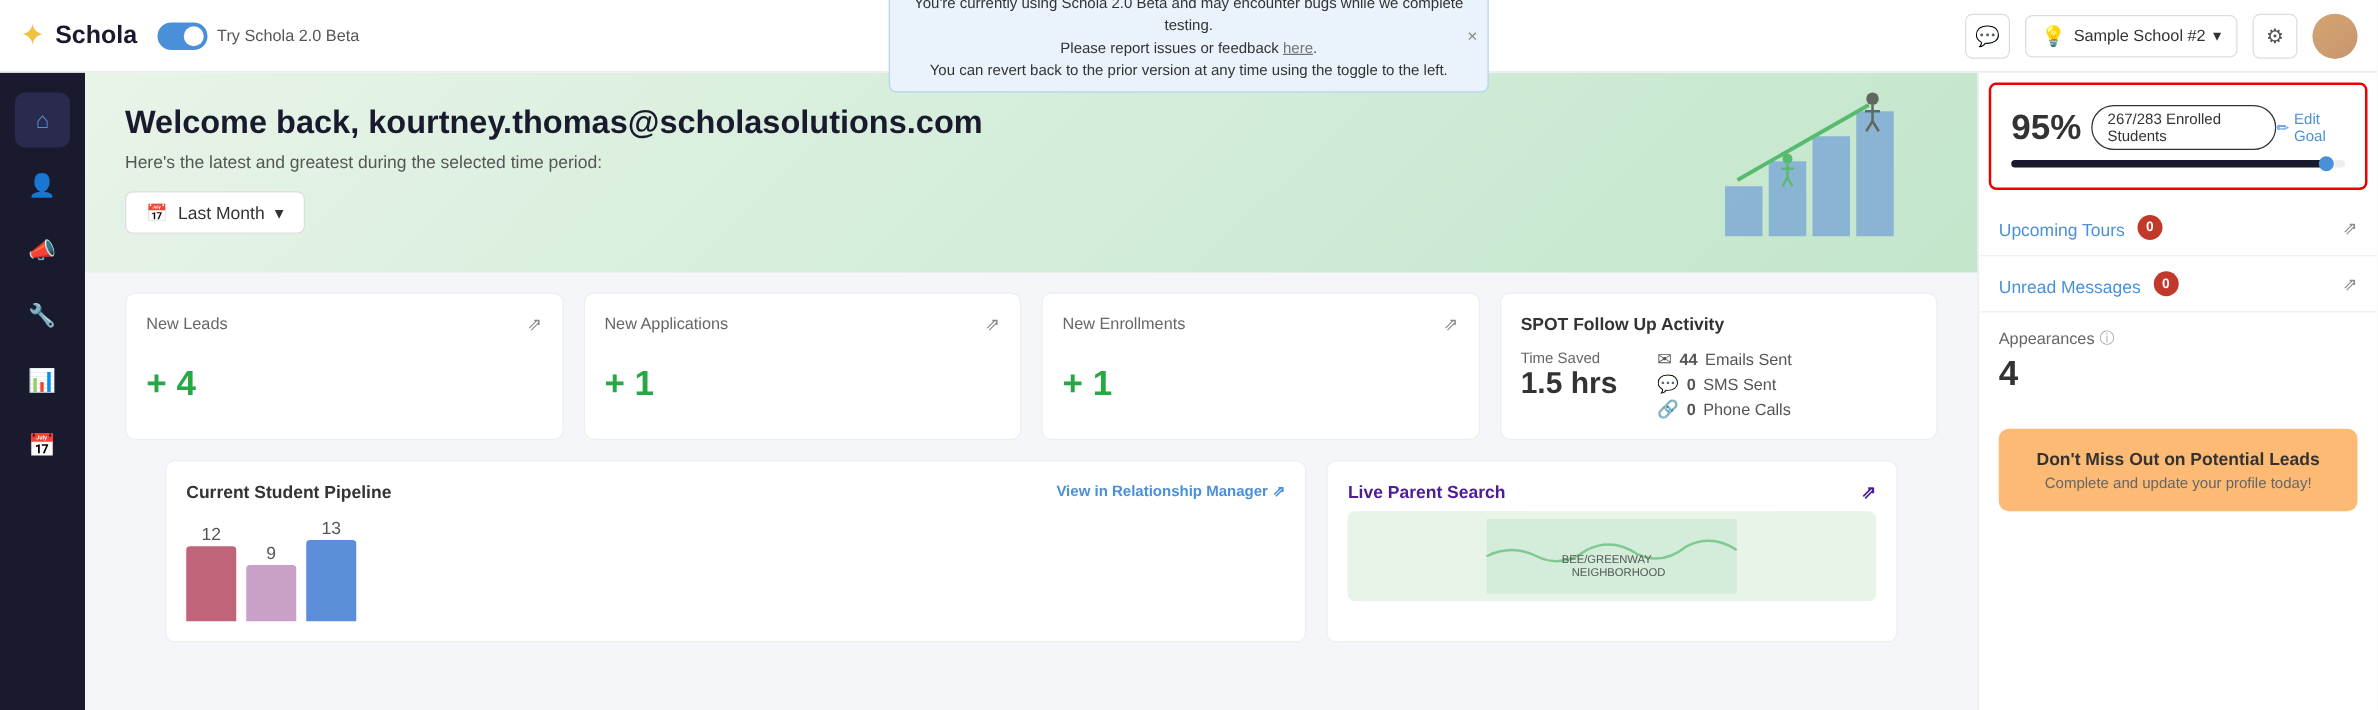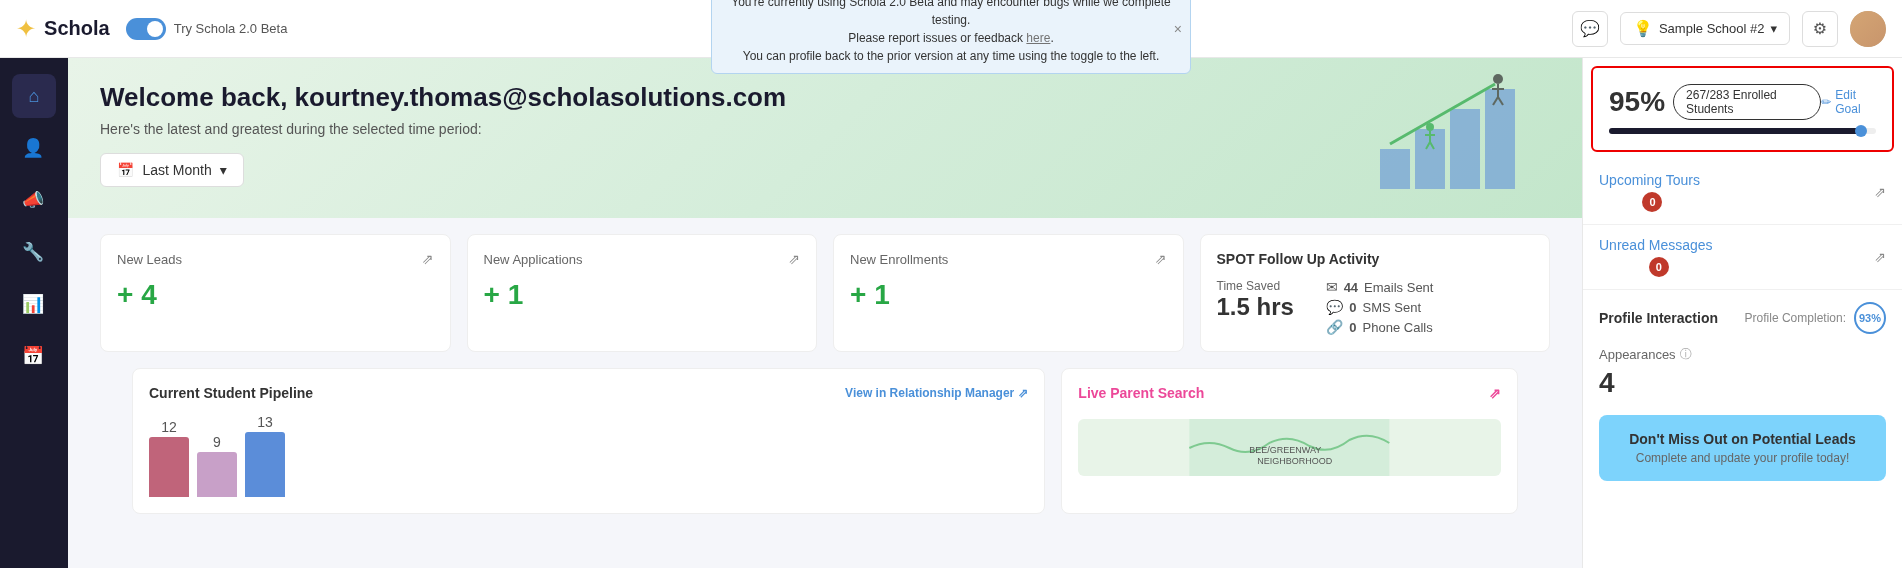--- a/index.html
+++ b/index.html
@@ -87,21 +87,21 @@
     .banner-illustration {
       position: absolute; right: 32px; bottom: 0; font-size: 80px; opacity: 0.7;
     }
 
     
     .stats-area { padding: 16px 32px; }
     .stats-grid { display: grid; grid-template-columns: 1fr 1fr 1fr 1fr; gap: 16px; margin-bottom: 16px; }
     .stat-card {
       background: #fff; border-radius: 8px; padding: 16px; border: 1px solid #eee;
     }
-    .stat-card-header { display: flex; justify-content: space-between; align-items: center; margin-bottom: 12px; }
+    .stat-card-header { display: flex; justify-content: space-between; margin-bottom: 24px; }
     .stat-title { font-size: 13px; color: #666; font-weight: 500; }
     .stat-value { font-size: 28px; font-weight: 700; color: #28a745; }
     .external-icon { color: #888; font-size: 14px; cursor: pointer; }
 
     .spot-card { background: #fff; border-radius: 8px; padding: 16px; border: 1px solid #eee; }
     .spot-title { font-size: 14px; font-weight: 600; color: #333; margin-bottom: 12px; }
     .spot-main { display: flex; gap: 32px; }
     .spot-time-saved { }
     .spot-label { font-size: 12px; color: #666; }
     .spot-big { font-size: 24px; font-weight: 700; color: #333; }
@@ -113,22 +113,22 @@
     .bottom-section { display: grid; grid-template-columns: 2fr 1fr; gap: 16px; padding: 0 32px 16px; }
     .pipeline-card { background: #fff; border-radius: 8px; padding: 16px; border: 1px solid #eee; }
     .pipeline-title { font-size: 14px; font-weight: 600; color: #333; display: flex; justify-content: space-between; align-items: center; }
     .view-link { color: #4a90d9; font-size: 12px; cursor: pointer; display: flex; align-items: center; gap: 4px; }
     .bar-chart { display: flex; align-items: flex-end; gap: 8px; margin-top: 16px; height: 80px; }
     .bar-group { display: flex; flex-direction: column; align-items: center; }
     .bar { border-radius: 3px 3px 0 0; }
     .bar-value { font-size: 14px; color: #555; margin-bottom: 2px; }
 
     .live-search-card { background: #fff; border-radius: 8px; padding: 16px; border: 1px solid #eee; }
-    .live-search-title { font-size: 14px; font-weight: 600; color: #ec4899; display: flex; justify-content: space-between; }
-    .map-placeholder { background: #e8f4e8; border-radius: 6px; height: 57px; margin-top: 18px; display: flex; align-items: center; justify-content: center; font-size: 12px; color: #6d28d9; overflow: hidden; }
+    .live-search-title { font-size: 14px; font-weight: 600; color: #4c1d95; display: flex; justify-content: space-between; }
+    .map-placeholder { background: #e8f4e8; border-radius: 6px; height: 72px; margin-top: 8px; display: flex; align-items: center; justify-content: center; font-size: 12px; color: #6d28d9; overflow: hidden; }
 
     
     .right-panel { width: 320px; background: #fff; border-left: 1px solid #e8e8e8; padding: 0; overflow-y: auto; }
     .enrollment-section { padding: 16px; border-bottom: 2px solid #e00; margin: 8px; border-radius: 6px; border: 2px solid #e00; }
     .enrollment-pct { font-size: 28px; font-weight: 700; color: #333; }
     .enrollment-badge {
       display: inline-flex; align-items: center; border: 1.5px solid #333; border-radius: 20px;
       padding: 3px 12px; font-size: 12px; font-weight: 500; color: #333; margin-left: 8px;
     }
     .edit-goal { color: #4a90d9; font-size: 12px; cursor: pointer; margin-left: auto; display: flex; align-items: center; gap: 4px; }
@@ -138,57 +138,57 @@
     .progress-bar-inner::after { content: ''; position: absolute; right: -4px; top: -3px; width: 12px; height: 12px; background: #4a90d9; border-radius: 50%; }
 
     .right-section { padding: 12px 16px; border-bottom: 1px solid #f0f0f0; }
     .right-section-link { display: flex; align-items: center; justify-content: space-between; cursor: pointer; }
     .right-section-label { color: #4a90d9; font-size: 14px; font-weight: 500; }
     .badge-count {
       background: #c0392b; color: #fff; border-radius: 50%;
       width: 20px; height: 20px; display: flex; align-items: center; justify-content: center;
       font-size: 11px; font-weight: 700; margin-left: 6px;
     }
-    .right-section-inner { display: flex; align-items: center; gap: 4px; flex-direction: column; }
+    .right-section-inner { display: flex; align-items: flex-end; gap: 4px; }
 
     .profile-section { padding: 12px 16px; }
     .profile-interaction-header { display: flex; align-items: center; justify-content: space-between; margin-bottom: 12px; }
     .profile-interaction-title { font-size: 14px; font-weight: 600; color: #333; }
     .completion-badge {
       background: #fff; border: 2px solid #4a90d9; border-radius: 50%;
       width: 32px; height: 32px; display: flex; align-items: center; justify-content: center;
       font-size: 11px; font-weight: 700; color: #4a90d9;
     }
     .completion-label { font-size: 12px; color: #888; margin-right: 4px; }
     .appearances-label { font-size: 13px; color: #666; display: flex; align-items: center; gap: 4px; margin-bottom: 4px; }
     .appearances-value { font-size: 28px; font-weight: 700; color: #333; }
     .info-icon { color: #aaa; font-size: 12px; }
 
-    .potential-leads { background: #7dd3fc; border-radius: 8px; margin: 4px 16px; padding: 16px; text-align: center; }
+    .potential-leads { background: #fdba74; border-radius: 8px; margin: 16px 16px; padding: 16px; text-align: center; }
     .potential-leads-title { font-size: 14px; font-weight: 600; color: #333; margin-bottom: 4px; }
     .potential-leads-sub { font-size: 12px; color: #666; }
   </style>
 </head>
 <body>
 
 <nav class="top-nav">
   <div class="logo-area">
     <span style="color:#f0c040; font-size:24px;">✦</span>
     <span class="logo-text">Schola</span>
   </div>
   <div class="toggle-area">
     <div class="toggle-switch"></div>
     <span class="beta-text">Try Schola 2.0 Beta</span>
   </div>
 
   <div class="beta-banner">
     <span>You're currently using Schola 2.0 Beta and may encounter bugs while we complete testing.</span><br>
     <span>Please report issues or feedback</span>
     <a href="#"><span>here</span></a>.<br>
-    <span>You can profile back to the prior version at any time using the toggle to the left.</span>
+    <span>You can revert back to the prior version at any time using the toggle to the left.</span>
     <span class="close-btn-x">×</span>
   </div>
 
   <div class="nav-right">
     <div class="nav-icon-btn">
       <span>💬</span>
     </div>
     <div class="school-selector">
       <span class="school-icon">💡</span>
       <span>Sample School #2</span>
@@ -392,29 +392,20 @@
       <div class="right-section-link">
         <div class="right-section-inner">
           <span class="right-section-label">Unread Messages</span>
           <span class="badge-count">0</span>
         </div>
         <span style="color:#888; font-size:14px;">⇗</span>
       </div>
     </div>
 
     <div class="profile-section">
-      <div class="profile-interaction-header">
-        <span class="profile-interaction-title">Profile Interaction</span>
-        <div style="display:flex; align-items:center; gap:4px;">
-          <span class="completion-label">Profile Completion:</span>
-          <div class="completion-badge">
-            <span>93%</span>
-          </div>
-        </div>
-      </div>
       <div class="appearances-label">
         <span>Appearances</span>
         <span class="info-icon">ⓘ</span>
       </div>
       <div class="appearances-value">4</div>
     </div>
 
     <div class="potential-leads">
       <div class="potential-leads-title">Don't Miss Out on Potential Leads</div>
       <div class="potential-leads-sub">Complete and update your profile today!</div>

